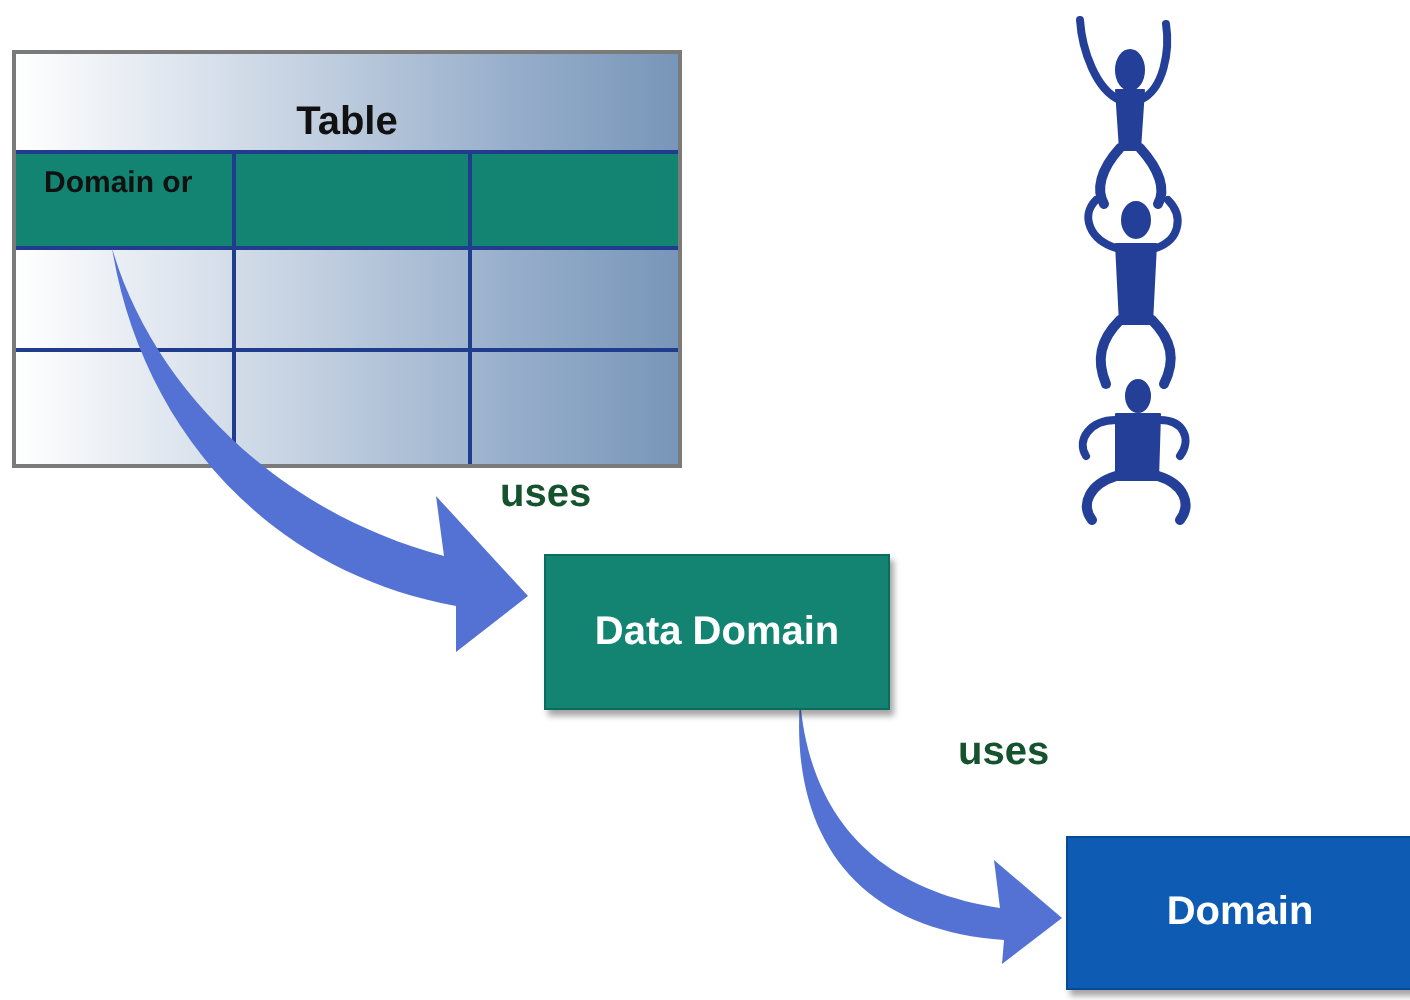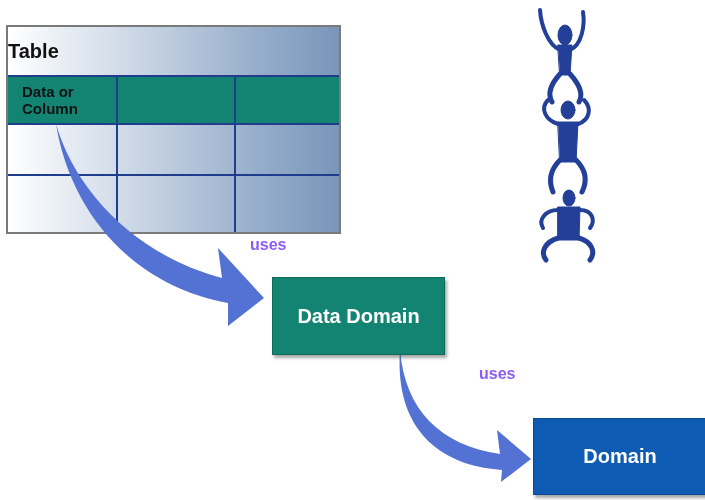--- a/index.html
+++ b/index.html
@@ -1,51 +1,50 @@
 <!DOCTYPE html>
 <html><head>
 <meta charset="utf-8">
 <style>
   html, body { margin:0; padding:0; }
   body { width:705px; height:500px; background:#ffffff; position:relative; overflow:hidden;
          font-family:"Liberation Sans", sans-serif; }
   .tbl { position:absolute; left:6px; top:25px; width:331px; height:205px;
          border:2px solid #7a7a7a;
          background:linear-gradient(to right, #ffffff 0%, #c9d5e4 40%, #97aecb 75%, #7896b9 100%); }
-  .tbl-title { position:absolute; left:0; top:0; width:100%; height:48px; line-height:48px;
-               text-align:left; font-weight:bold; font-size:20px; color:#111; }
+  .tbl-title { position:absolute; left:0; top:10px; width:100%; height:48px; line-height:48px;
+               text-align:center; font-weight:bold; font-size:20px; color:#111; }
   .hrow { position:absolute; left:0; top:48px; width:100%; height:50px; background:#128471;
           border-top:2px solid #1f3d8c; border-bottom:2px solid #1f3d8c; box-sizing:border-box; }
   .hline { position:absolute; left:0; width:100%; height:2px; background:#1f3d8c; }
   .vline { position:absolute; top:48px; bottom:0; width:2px; background:#1f3d8c; }
   .field-label { position:absolute; left:14px; top:56px; width:90px; font-weight:bold; font-size:15px;
                  line-height:17px; color:#111; }
   .box { position:absolute; color:#fff; font-weight:bold; font-size:20px; text-align:center;
          box-shadow:2px 3px 3px rgba(0,0,0,0.35); }
   .de-box { left:272px; top:277px; width:171px; height:76px; line-height:76px; background:#128471;
             border:1px solid #0d6b5b; }
   .dom-box { left:533px; top:418px; width:172px; height:75px; line-height:75px; background:#0e5bb3;
              border:1px solid #0a4a94; }
-  .uses { position:absolute; font-weight:bold; font-size:16px; color:#8b5cf6; }
+  .uses { position:absolute; font-weight:bold; font-size:20px; color:#14532d; }
   .uses1 { left:250px; top:236px; }
   .uses2 { left:479px; top:365px; }
   svg.overlay { position:absolute; left:0; top:0; }
 </style>
 </head>
 <body>
 
 <div class="tbl">
   <div class="tbl-title">Table</div>
   <div class="hrow"></div>
   <div class="hline" style="top:147px"></div>
   <div class="vline" style="left:108px"></div>
   <div class="vline" style="left:226px"></div>
   <div class="field-label">
-    <div>Data or</div>
-    <div>Column</div>
+    <div>Domain or</div>
   </div>
 </div>
 
 <svg class="overlay" width="705" height="500">
   <path fill="#5372d3" d="M56,124 C75,190 135,255 222,278 L218,248 L264,298 L228,326 L228,303 C130,285 70,210 56,124 Z"></path>
   <path fill="#5372d3" d="M400,350 C405,410 440,445 500,454 L497,430 L531,459 L501,482 L502,470 C430,465 395,420 400,350 Z"></path>
   <g fill="#233f97" stroke="#233f97" stroke-linecap="round" stroke-linejoin="round">
 
     <ellipse cx="565" cy="35" rx="7" ry="10"></ellipse>
     <path d="M558,45 L572,45 L570,75 L560,75 Z"></path>

